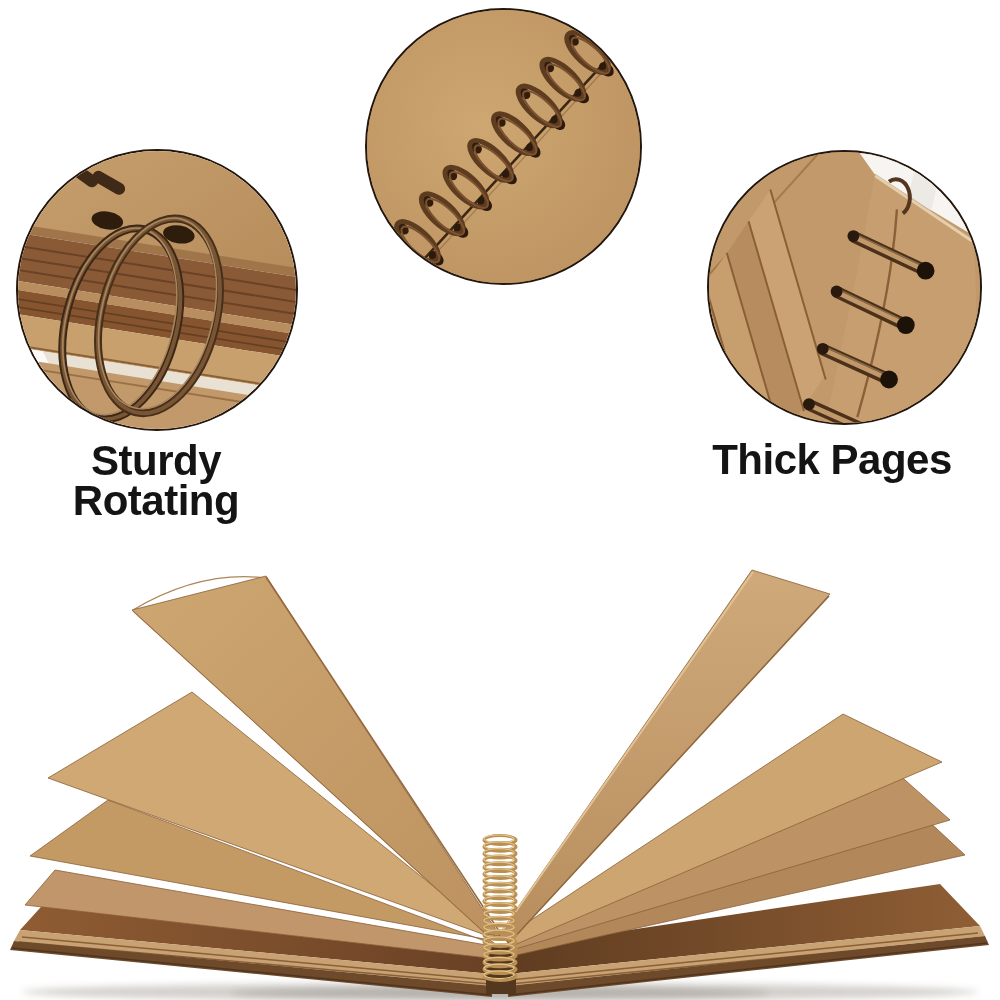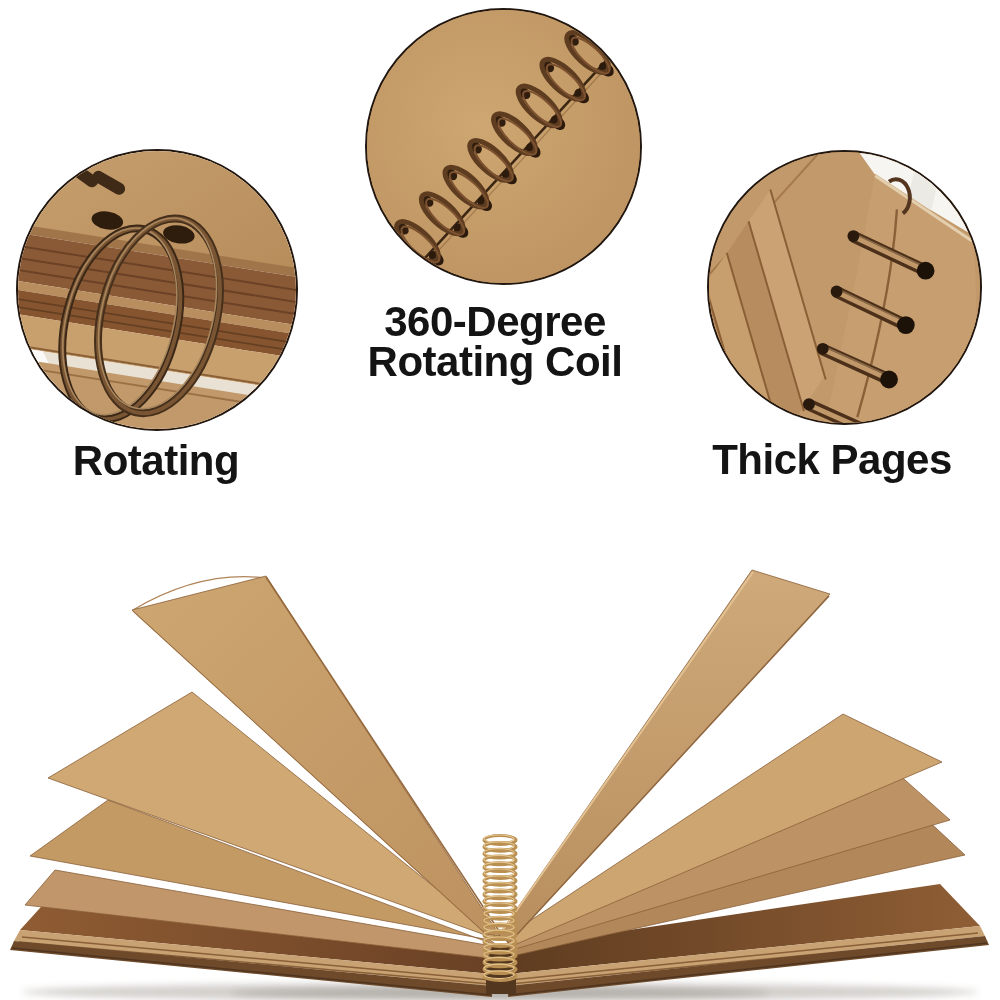--- a/index.html
+++ b/index.html
@@ -190,25 +190,22 @@
           <line x1="102" y1="256" x2="162" y2="283" stroke="#4c3019" stroke-width="12" stroke-linecap="round"></line>
           <line x1="104" y1="257" x2="160" y2="282" stroke="#c0986a" stroke-width="5" stroke-linecap="round"></line>
           <circle cx="164" cy="284" r="9" fill="#1d1208"></circle>
             <circle cx="101" cy="255" r="6" fill="#2a1a0e"></circle>
         </g>
       </g>
     </svg>
   </div>
 
   <div class="feature-label l1">
+    <div>Sturdy</div>
     <div>Rotating</div>
-  </div>
-  <div class="feature-label l2">
-    <div>360-Degree</div>
-    <div>Rotating Coil</div>
   </div>
   <div class="feature-label l3">
     <div>Thick Pages</div>
     <div></div>
   </div>
 
   <svg class="hero" viewBox="0 550 1000 450">
     <defs>
       <linearGradient id="gradBL" x1="0" y1="0" x2="1" y2="0">
         <stop offset="0" stop-color="#8f5c33"></stop>

